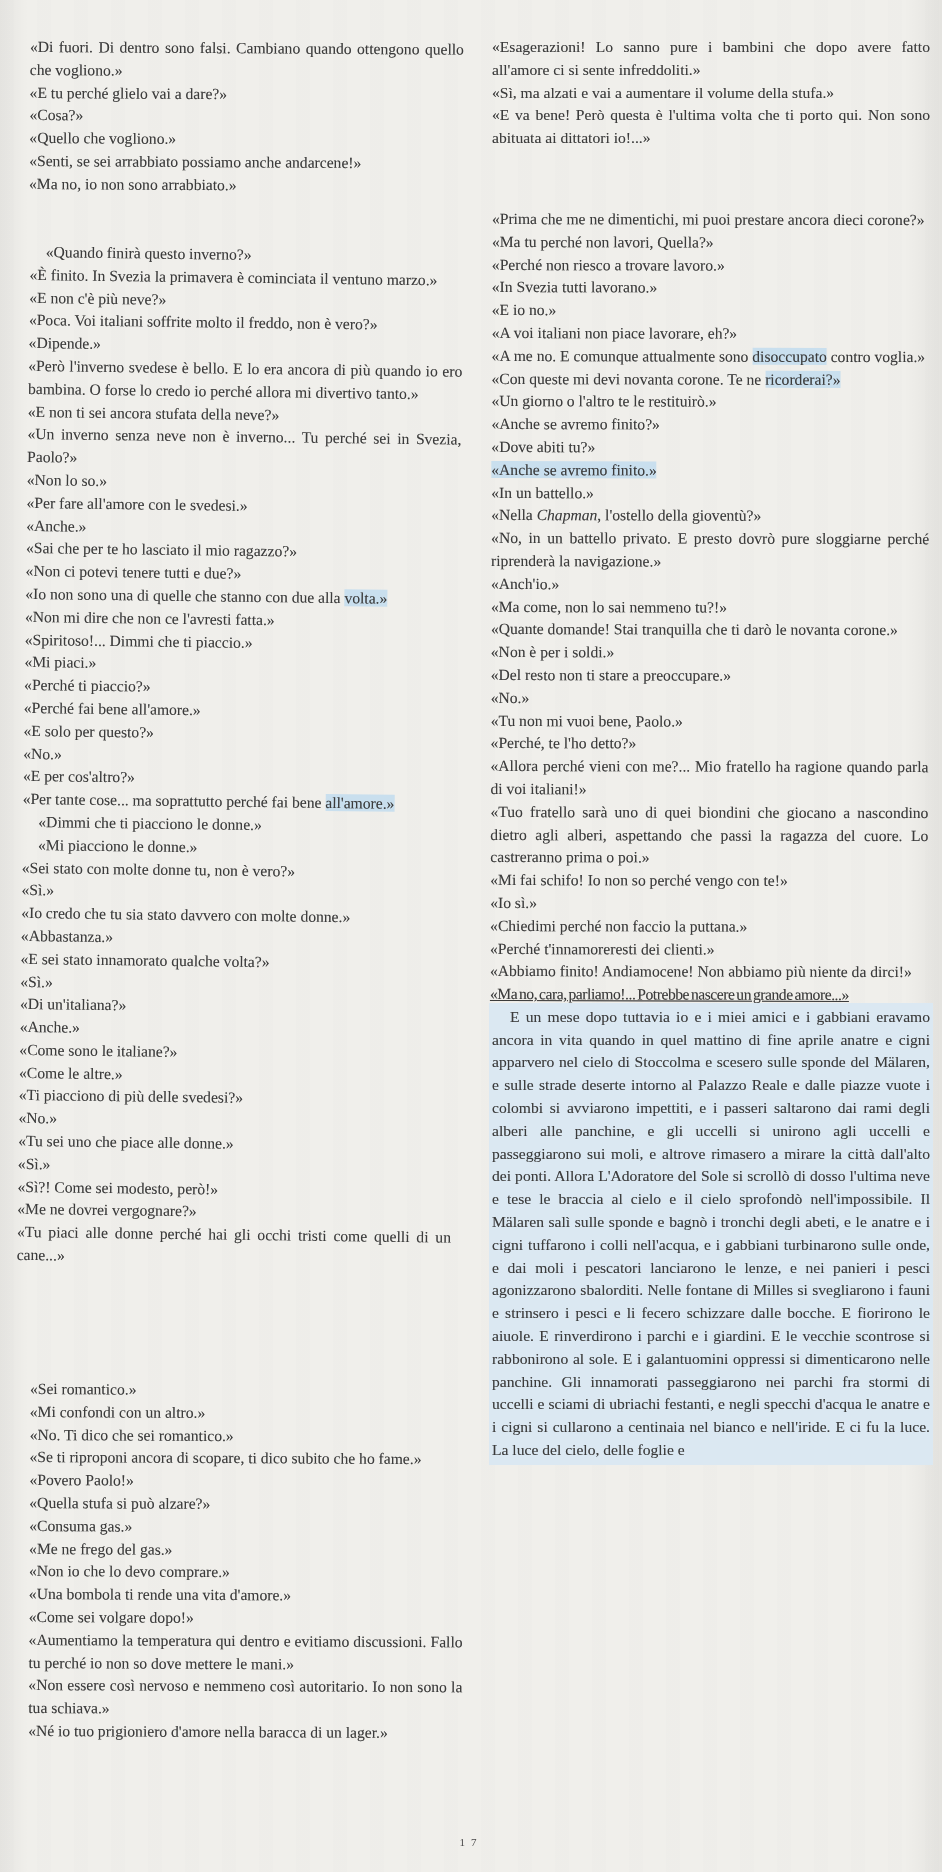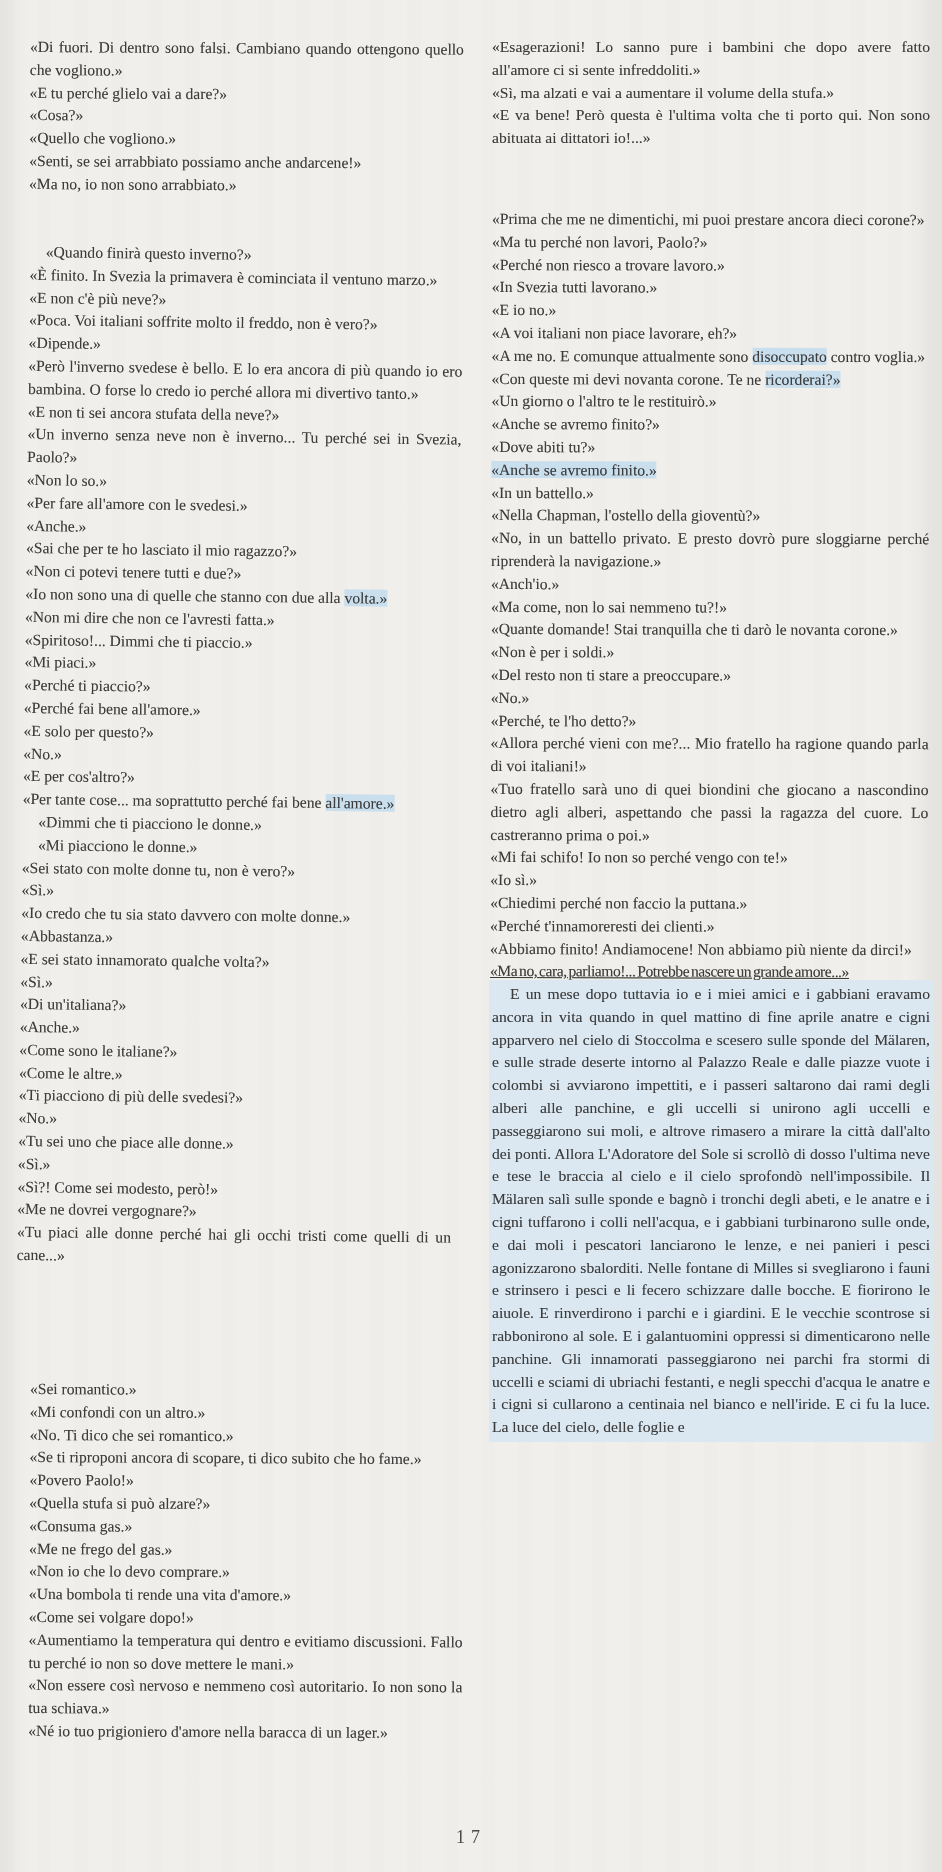--- a/index.html
+++ b/index.html
@@ -33,31 +33,31 @@
     margin:0;
     font-size:15.6px;
     line-height:22.8px;
     text-align:justify;
     text-shadow:0 0 .5px rgba(40,40,40,.35);
   }
   p.indent{text-indent:16px;}
   p.narrative{text-indent:18px;background:var(--nhl);box-shadow:0 0 0 3px var(--nhl);}
   p.tight{letter-spacing:-.45px;word-spacing:-1.6px;text-decoration:underline;}
   span.hl{background:var(--hl);}
-  span.it{}
+  span.it{font-style:italic;}
   .block{position:relative;}
   .b-left-0{transform:rotate(.35deg);transform-origin:0 0;}
   .b-left-1{margin-top:45px;transform:rotate(.75deg);transform-origin:0 0;}
   .b-left-2{margin-top:112px;transform:rotate(.3deg);transform-origin:0 0;}
   .b-right-1{margin-top:58px;transform:rotate(.15deg);transform-origin:0 0;}
   .b-right-2{}
   .page-number{
     position:absolute;left:0;right:0;bottom:24px;
     text-align:center;
-    font-size:18px;
+    font-size:11px;
     letter-spacing:6px;
     color:#4a4a4a;
   }
 </style>
 </head>
 <body>
 
 <div class="columns">
   <div class="col col-left">
       <div class="block b-left-0">
@@ -130,40 +130,41 @@
       </div>
     </div>
   <div class="col col-right">
       <div class="block b-right-0">
         <p class="para">«Esagerazioni! Lo sanno pure i bambini che dopo avere fatto all'amore ci si sente infreddoliti.»</p>
         <p class="para">«Sì, ma alzati e vai a aumentare il volume della stufa.»</p>
         <p class="para">«E va bene! Però questa è l'ultima volta che ti porto qui. Non sono abituata ai dittatori io!...»</p>
       </div>
       <div class="block b-right-1">
         <p class="para">«Prima che me ne dimentichi, mi puoi prestare ancora dieci corone?»</p>
-        <p class="para">«Ma tu perché non lavori, Paolo?»</p>
+        <p class="para">«Ma tu perché non lavori, Quella?»</p>
         <p class="para">«Perché non riesco a trovare lavoro.»</p>
         <p class="para">«In Svezia tutti lavorano.»</p>
         <p class="para">«E io no.»</p>
         <p class="para">«A voi italiani non piace lavorare, eh?»</p>
         <p class="para">«A me no. E comunque attualmente sono <span class="hl">disoccupato</span> contro voglia.»</p>
         <p class="para">«Con queste mi devi novanta corone. Te ne <span class="hl">ricorderai?»</span></p>
         <p class="para">«Un giorno o l'altro te le restituirò.»</p>
         <p class="para">«Anche se avremo finito?»</p>
         <p class="para">«Dove abiti tu?»</p>
         <p class="para"><span class="hl">«Anche se avremo finito.»</span></p>
         <p class="para">«In un battello.»</p>
         <p class="para">«Nella <span class=" it">Chapman</span>, l'ostello della gioventù?»</p>
         <p class="para">«No, in un battello privato. E presto dovrò pure sloggiarne perché riprenderà la navigazione.»</p>
         <p class="para">«Anch'io.»</p>
         <p class="para">«Ma come, non lo sai nemmeno tu?!»</p>
         <p class="para">«Quante domande! Stai tranquilla che ti darò le novanta corone.»</p>
         <p class="para">«Non è per i soldi.»</p>
         <p class="para">«Del resto non ti stare a preoccupare.»</p>
         <p class="para">«No.»</p>
+        <p class="para">«Tu non mi vuoi bene, Paolo.»</p>
         <p class="para">«Perché, te l'ho detto?»</p>
         <p class="para">«Allora perché vieni con me?... Mio fratello ha ragione quando parla di voi italiani!»</p>
         <p class="para">«Tuo fratello sarà uno di quei biondini che giocano a nascondino dietro agli alberi, aspettando che passi la ragazza del cuore. Lo castreranno prima o poi.»</p>
         <p class="para">«Mi fai schifo! Io non so perché vengo con te!»</p>
         <p class="para">«Io sì.»</p>
         <p class="para">«Chiedimi perché non faccio la puttana.»</p>
         <p class="para">«Perché t'innamoreresti dei clienti.»</p>
         <p class="para">«Abbiamo finito! Andiamocene! Non abbiamo più niente da dirci!»</p>
         <p class="para tight">«Ma no, cara, parliamo!... Potrebbe nascere un grande amore...»</p>
       </div>

